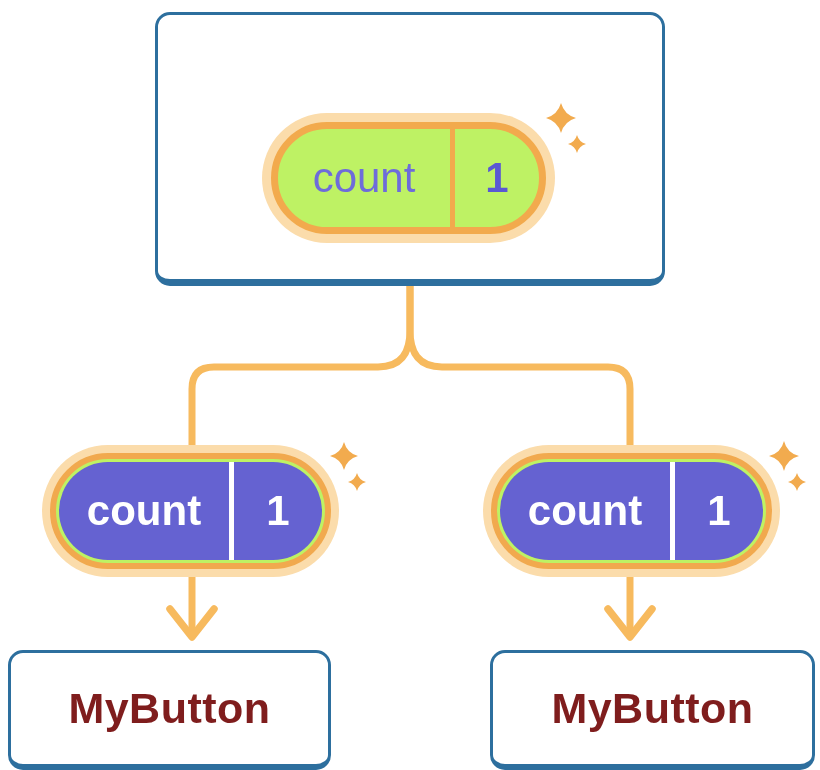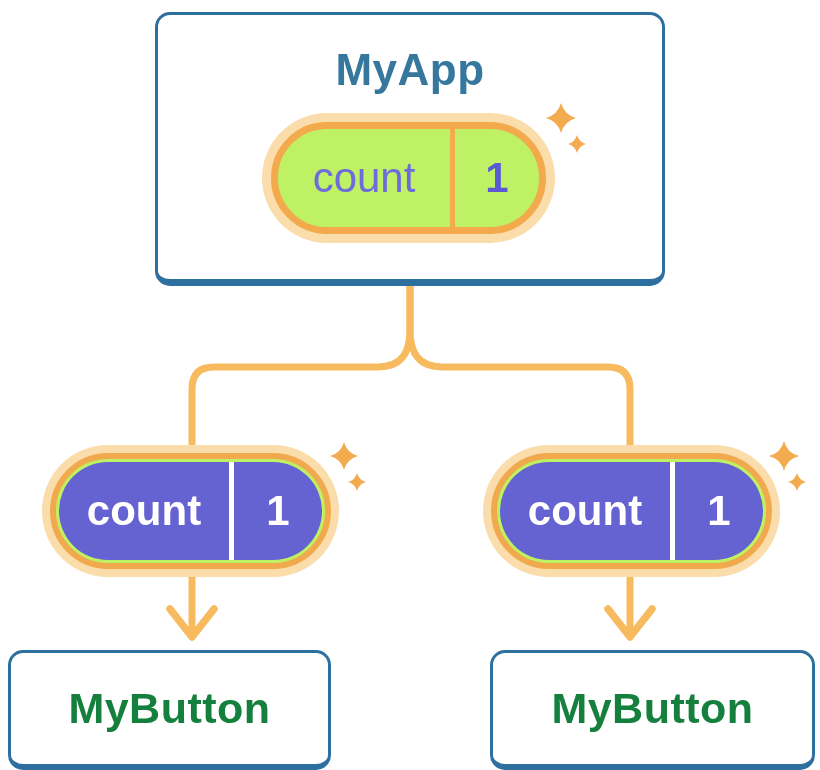--- a/index.html
+++ b/index.html
@@ -46,21 +46,21 @@
     color: #35779d;
     letter-spacing: 0.5px;
   }
   .card-leaf {
     border-bottom-width: 6px;
     display: flex;
     align-items: center;
     justify-content: center;
     font-size: 43px;
     font-weight: 700;
-    color: #15803d;
+    color: #7f1d1d;
     letter-spacing: 0.5px;
   }
   .card-leaf-left  { left: 8px;   top: 650px; width: 323px; height: 120px; }
   .card-leaf-right { left: 490px; top: 650px; width: 325px; height: 120px; }
 
   
   .pill-glow {
     position: absolute;
     box-sizing: border-box;
     border-radius: 999px;
@@ -121,21 +121,20 @@
       <path d="M410,286 L410,330 C410,352 402,367 378,367 L214,367 Q192,367 192,389 L192,447"></path>
       <path d="M410,286 L410,330 C410,352 418,367 442,367 L608,367 Q630,367 630,389 L630,447"></path>
       <path d="M192,576 L192,633"></path>
       <path stroke-width="7.5" stroke-linecap="round" stroke-linejoin="round" d="M170,609 L192,637 L214,609"></path>
       <path d="M630,576 L630,633"></path>
       <path stroke-width="7.5" stroke-linecap="round" stroke-linejoin="round" d="M608,609 L630,637 L652,609"></path>
     </g>
   </svg>
 
   <div class="card card-root">
-    <div class="card-title">MyApp</div>
 
     <div class="pill-glow pill-top">
       <div class="pill-ring">
         <div class="pill-core">
           <span class="pill-cell pill-name">count</span>
           <span class="pill-divider"></span>
           <span class="pill-cell pill-value">1</span>
         </div>
       </div>
     </div>

